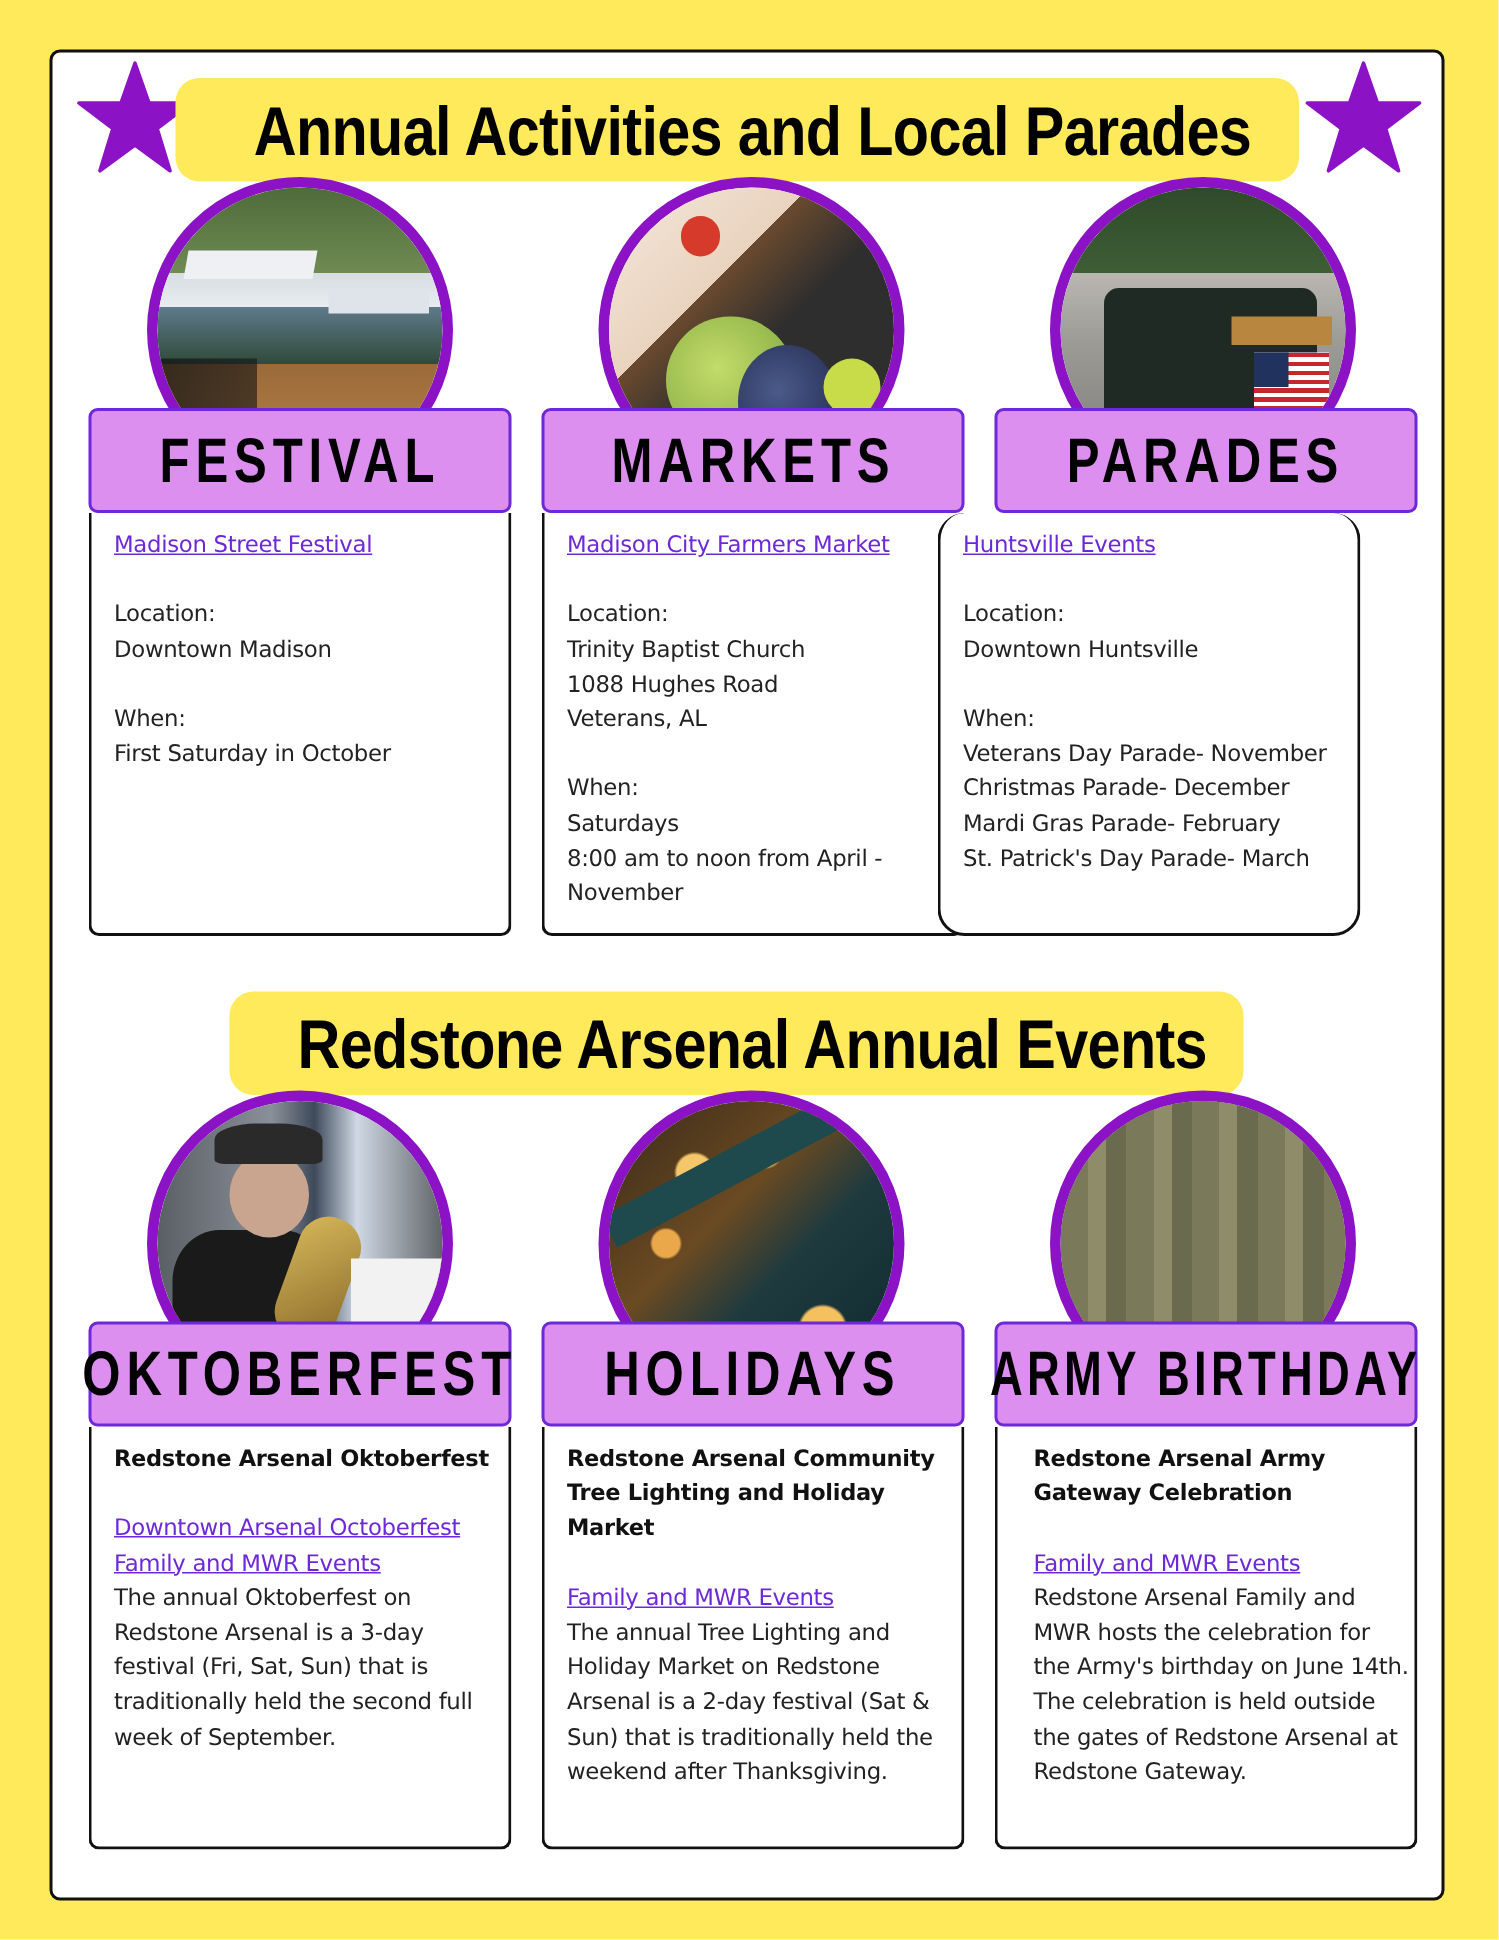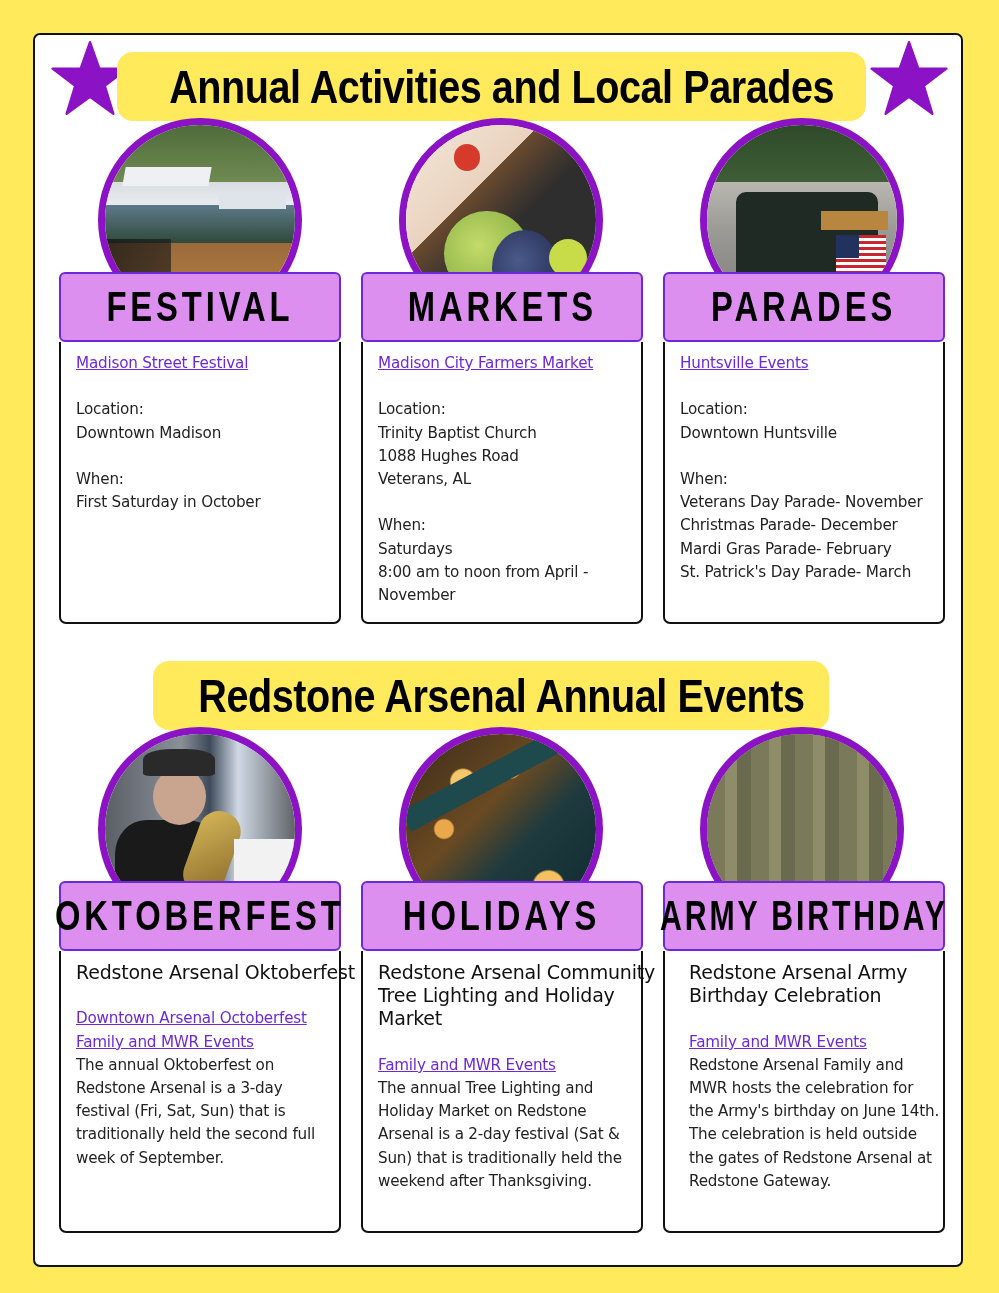--- a/index.html
+++ b/index.html
@@ -80,21 +80,21 @@
       letter-spacing: -0.2px;
     }
     .content-box .line { display: block; white-space: nowrap; }
     .content-box .gap { display: block; height: 23.2px; }
     .content-box a {
       color: #6d28d9;
       text-decoration: underline;
       display: block;
       white-space: nowrap;
     }
-    .content-box .bold { font-weight: normal; color: #111; display: block; white-space: nowrap; font-size: 19px; }
+    .content-box .bold { font-weight: bold; color: #111; display: block; white-space: nowrap; font-size: 15px; }
   </style>
 </head>
 <body>
 
 <div class="page"></div>
 
 <div class="star star-left">
   <svg viewBox="0 0 100 96">
       <polygon points="50,2 62,36 98,36 69,58 80,94 50,72 20,94 31,58 2,36 38,36" fill="#8c12c6" stroke="#8c12c6" stroke-width="3" stroke-linejoin="round"></polygon>
     </svg>
@@ -157,21 +157,21 @@
   <span class="line">Trinity Baptist Church</span>
   <span class="line">1088 Hughes Road</span>
   <span class="line">Veterans, AL</span>
   <span class="gap"></span>
   <span class="line">When:</span>
   <span class="line">Saturdays</span>
   <span class="line">8:00 am to noon from April -</span>
   <span class="line">November</span>
 </div>
 
-<div class="content-box" style="left:663px; top:342px; height:282px;">
+<div class="content-box" style="left:625px; top:342px; height:282px;border-radius:18px;">
   <a href="#">Huntsville Events</a>
   <span class="gap"></span>
   <span class="line">Location:</span>
   <span class="line">Downtown Huntsville</span>
   <span class="gap"></span>
   <span class="line">When:</span>
   <span class="line">Veterans Day Parade- November</span>
   <span class="line">Christmas Parade- December</span>
   <span class="line">Mardi Gras Parade- February</span>
   <span class="line">St. Patrick's Day Parade- March</span>
@@ -229,21 +229,21 @@
   <a href="#">Family and MWR Events</a>
   <span class="line">The annual Tree Lighting and</span>
   <span class="line">Holiday Market on Redstone</span>
   <span class="line">Arsenal is a 2-day festival (Sat &amp;</span>
   <span class="line">Sun) that is traditionally held the</span>
   <span class="line">weekend after Thanksgiving.</span>
 </div>
 
 <div class="content-box" style="left:663px; top:951px; height:282px;padding-left:24px;">
   <span class="bold">Redstone Arsenal Army</span>
-  <span class="bold">Birthday Celebration</span>
+  <span class="bold">Gateway Celebration</span>
   <span class="gap"></span>
   <a href="#">Family and MWR Events</a>
   <span class="line">Redstone Arsenal Family and</span>
   <span class="line">MWR hosts the celebration for</span>
   <span class="line">the Army's birthday on June 14th.</span>
   <span class="line">The celebration is held outside</span>
   <span class="line">the gates of Redstone Arsenal at</span>
   <span class="line">Redstone Gateway.</span>
 </div>
 

